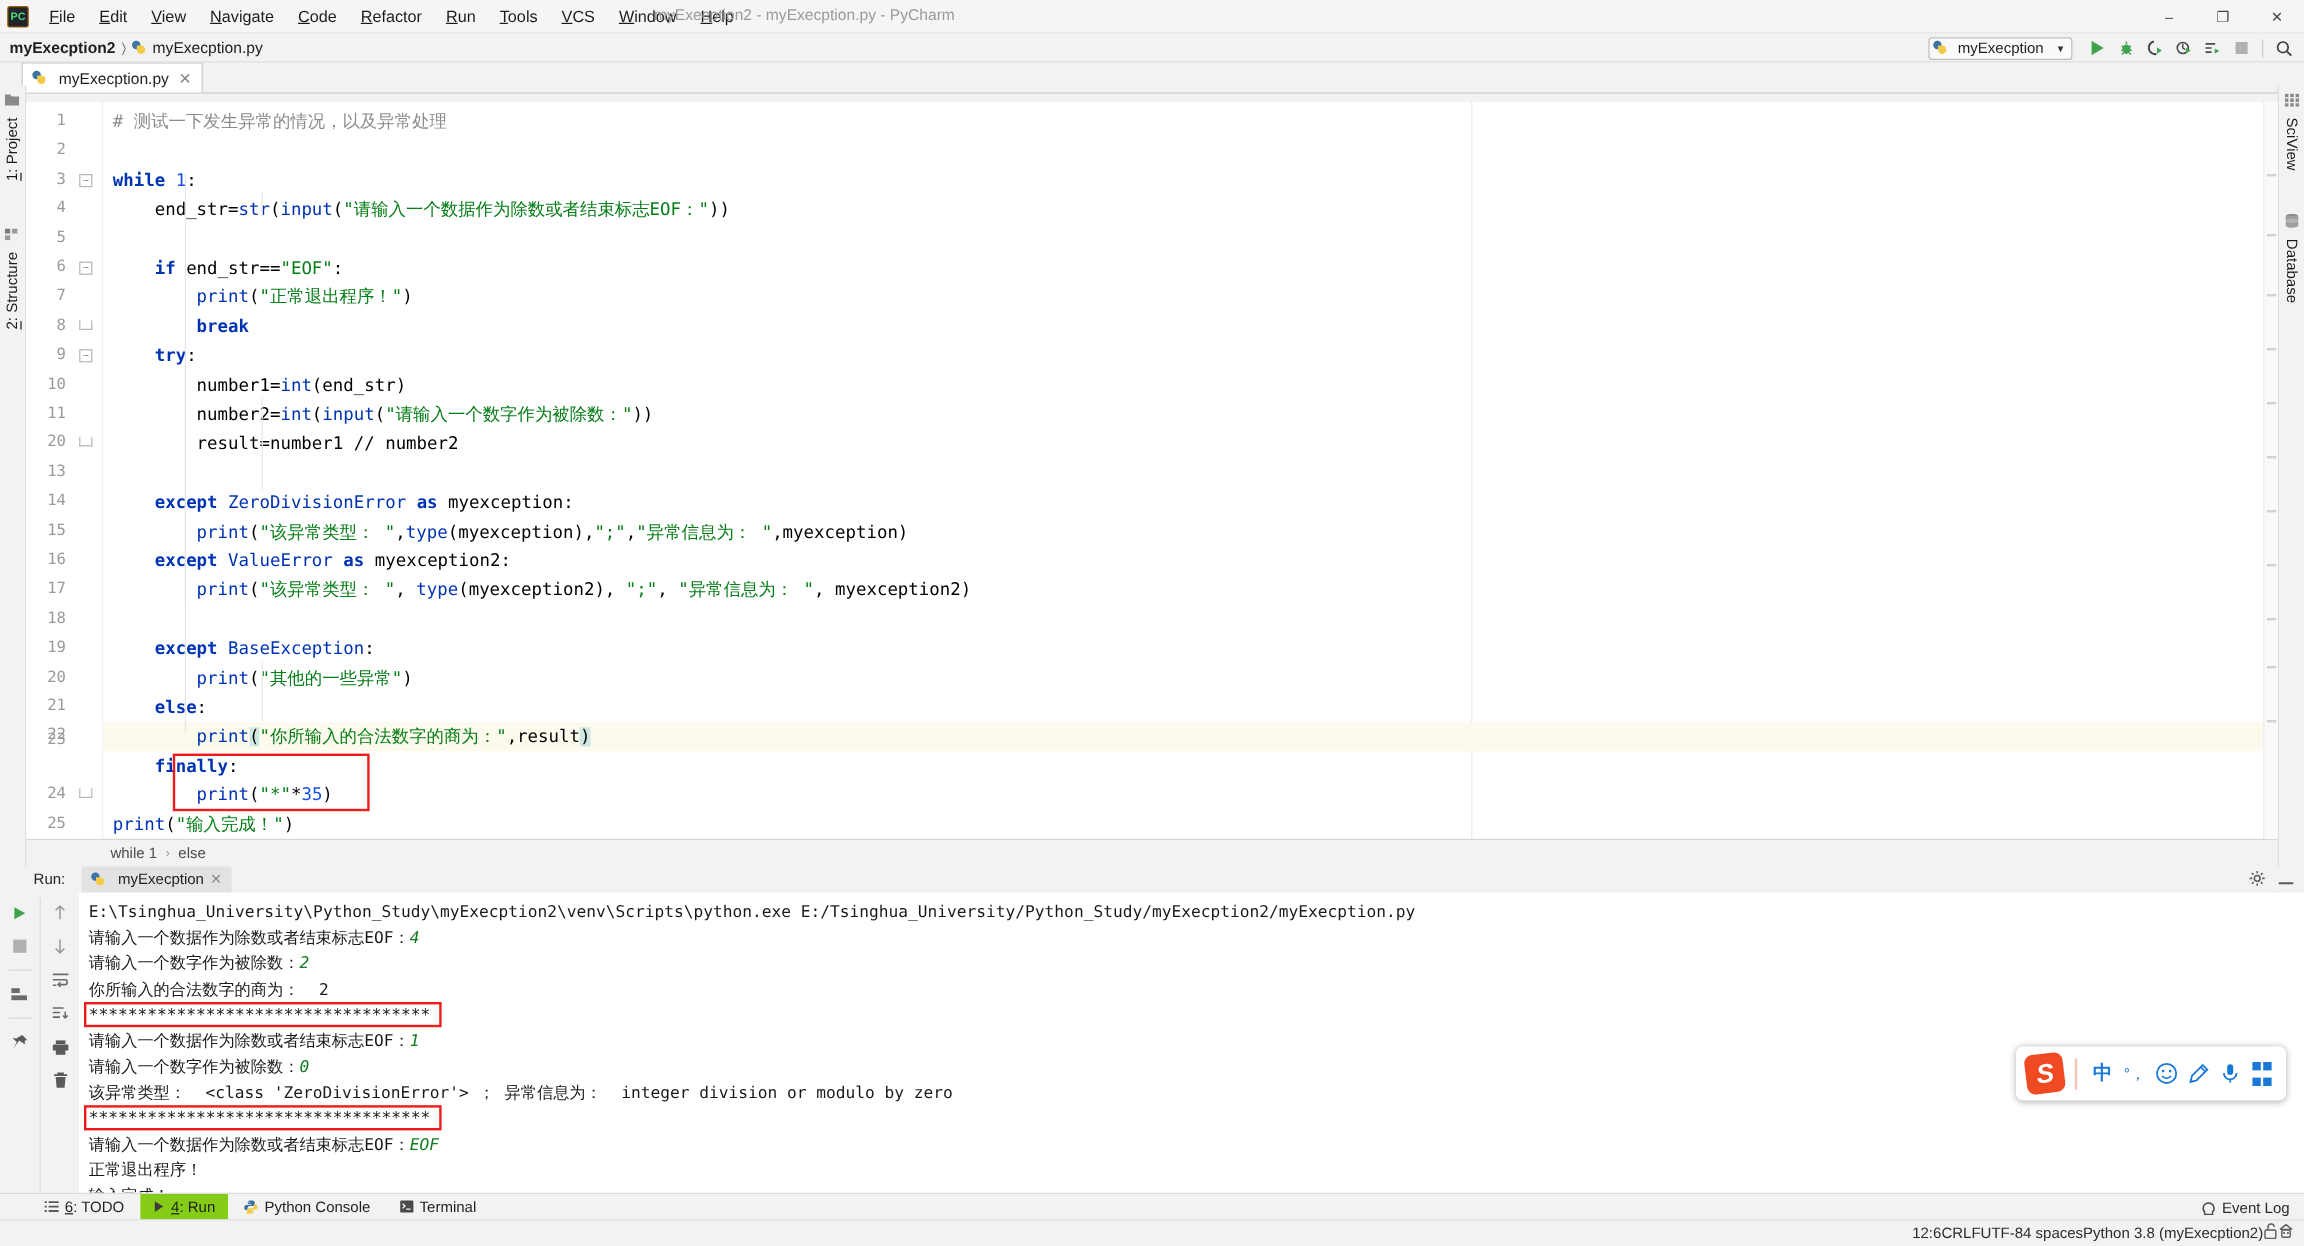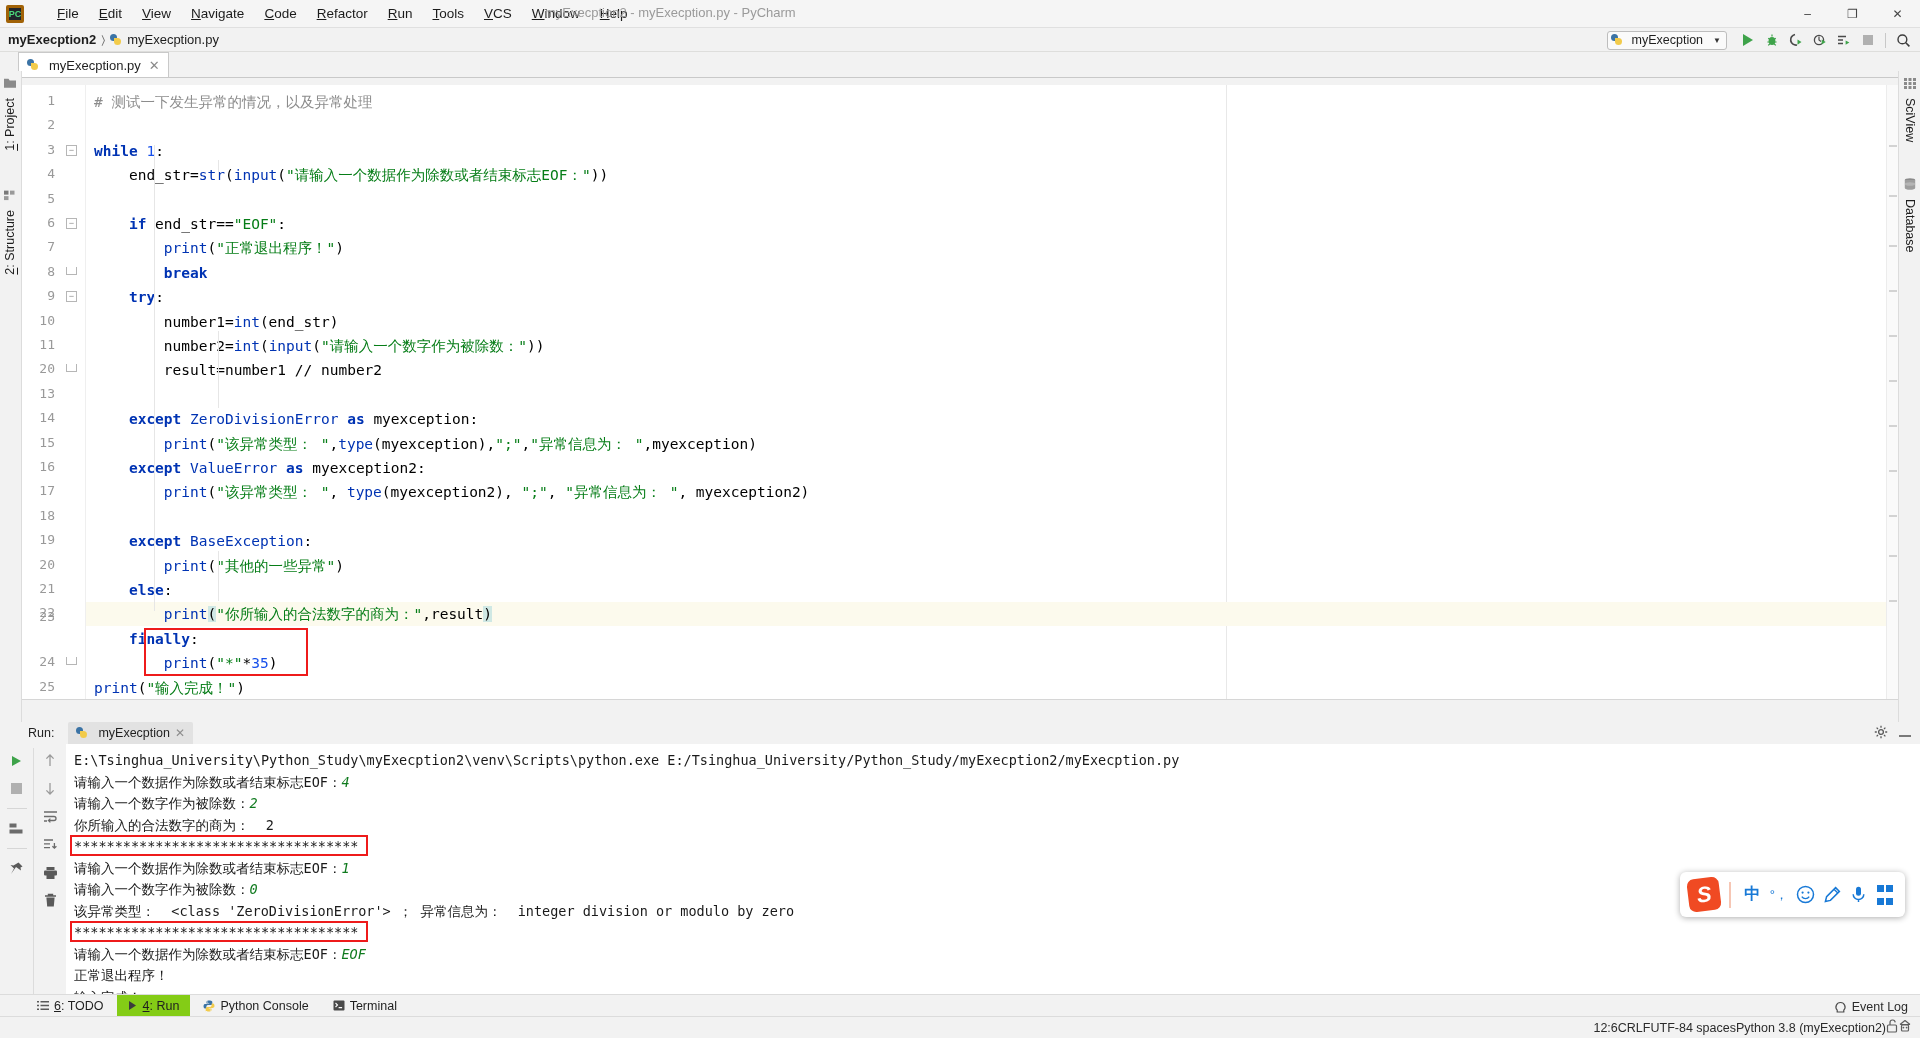--- a/index.html
+++ b/index.html
@@ -13,25 +13,25 @@
   }
   #app { position: relative; width: 1920px; height: 1038px; }
 
   
   .titlebar {
     height: 28px; display: flex; align-items: center;
     background: #f5f5f5; border-bottom: 1px solid #e0e0e0;
     position: relative;
   }
   .pc-logo {
-    width: 18px; height: 18px; margin: 0 24px 0 6px;
+    width: 18px; height: 18px; margin: 0 8px 0 6px;
     background: #21252b; border-radius: 2px;
     display: flex; align-items: center; justify-content: center;
     color: #4ddb7c; font-size: 9px; font-weight: bold;
-    border: 3px solid #a16207;
+    border: 1px solid #a16207;
   }
   .menubar { display: flex; align-items: center; gap: 2px; }
   .menu-item {
     padding: 3px 9px; font-size: 13.5px; color: #1c1c1c;
     cursor: default; white-space: nowrap;
   }
   .menu-item u { text-decoration: underline; }
   .win-title {
     position: absolute; left: 545px; top: 5px;
     font-size: 13px; color: #9a9a9a;
@@ -479,20 +479,25 @@
         <div class="mk" style="top: 250px;"></div>
         <div class="mk" style="top: 295px;"></div>
         <div class="mk" style="top: 340px;"></div>
         <div class="mk" style="top: 385px;"></div>
         <div class="mk" style="top: 430px;"></div>
         <div class="mk" style="top: 470px;"></div>
         <div class="mk" style="top: 515px;"></div>
       </div>
   </div>
 
+  <div class="ed-crumb" id="ed-crumb">
+      <span>while 1</span>
+      <span class="sep">›</span>
+      <span>else</span>
+    </div>
 
   <div class="run-header">
     <span class="run-label">Run:</span>
     <div class="run-tab">
       <span class="pyfile-icon"></span>
       <span>myExecption</span>
       <span class="x">✕</span>
     </div>
     <div class="run-hdr-right">
       <span class="gear">

